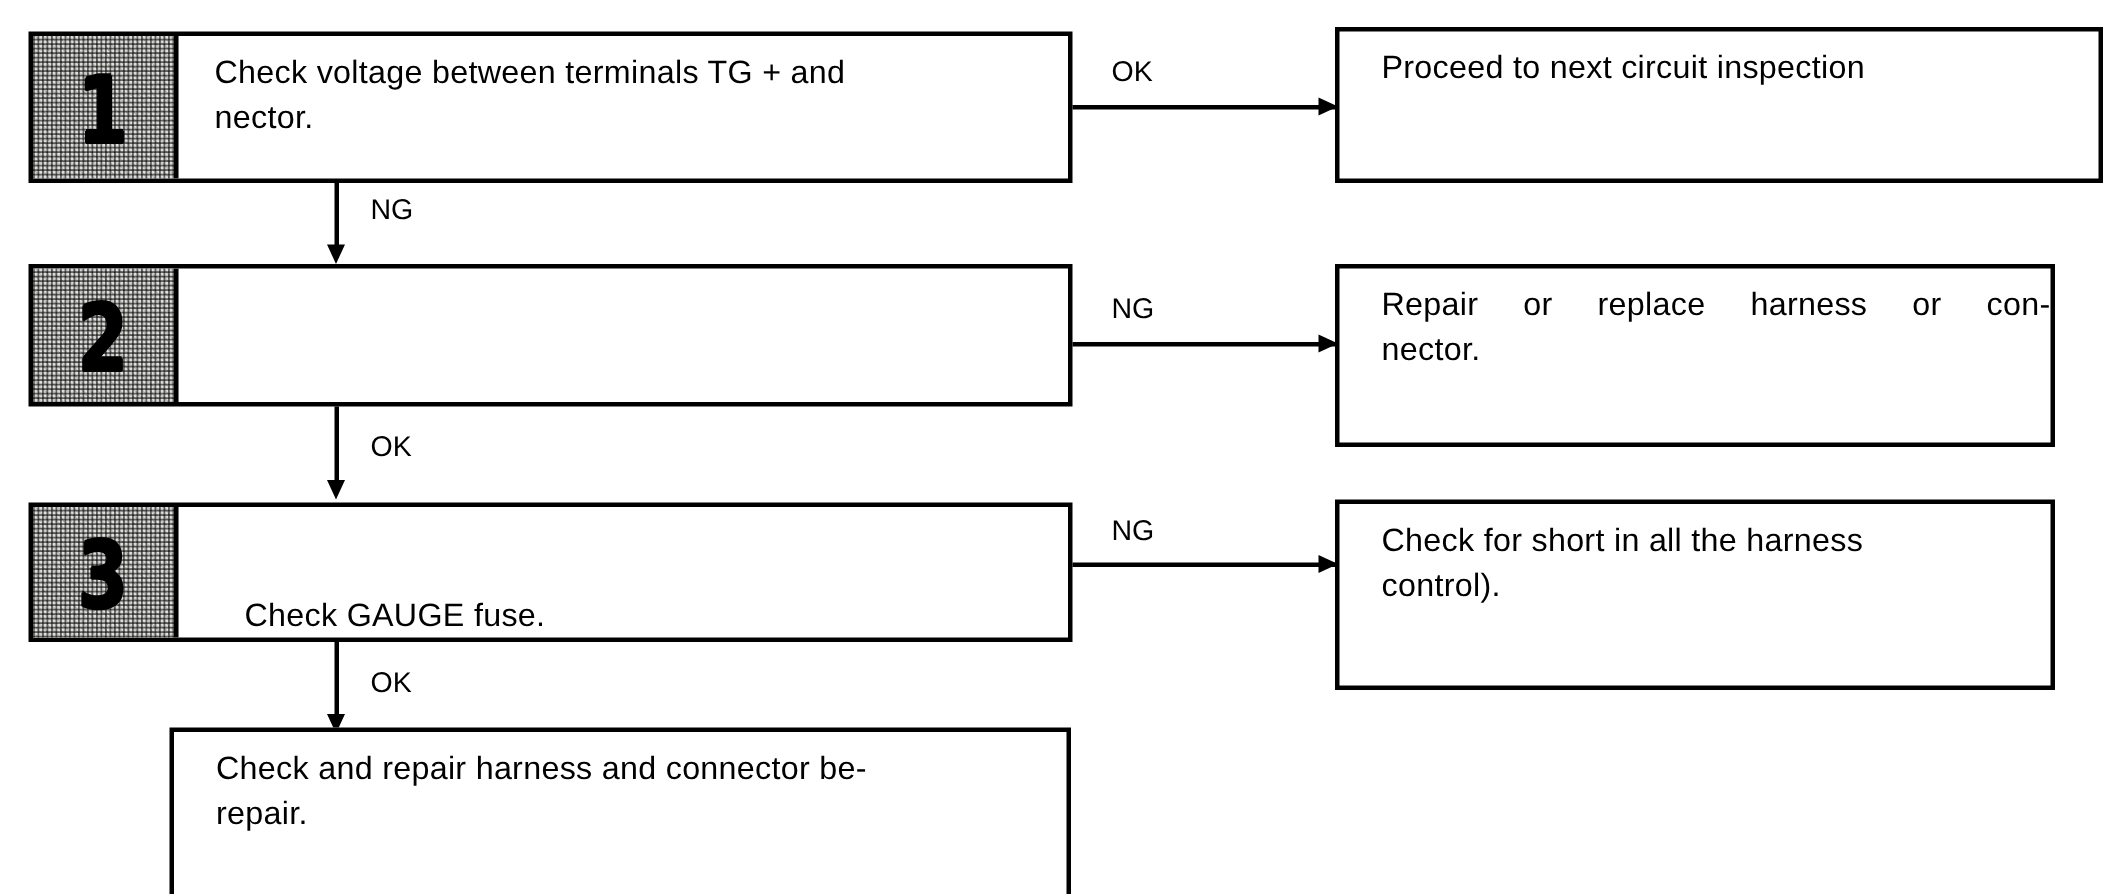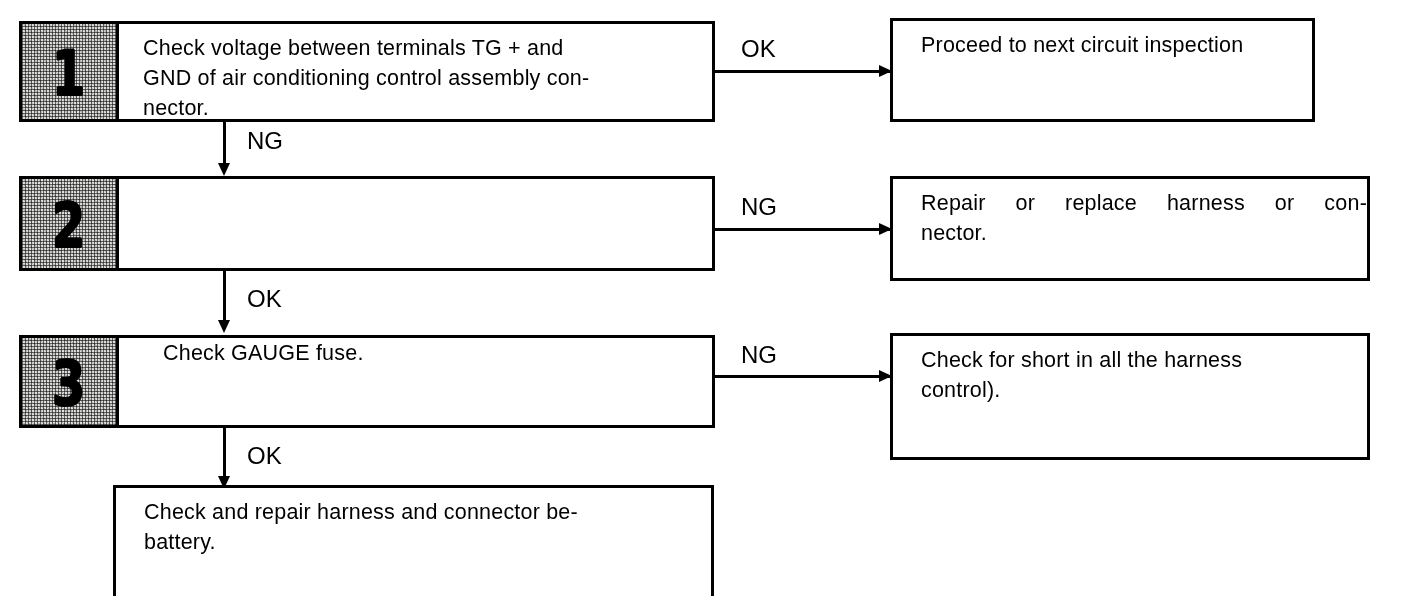--- a/index.html
+++ b/index.html
@@ -103,93 +103,92 @@
   }
   .arrow-right {
     position: absolute;
     width: 0; height: 0;
     border-top: 6px solid transparent;
     border-bottom: 6px solid transparent;
     border-left: 13px solid #000000;
   }
   .edge-label {
     position: absolute;
-    font-size: 24px;
+    font-size: 19px;
     line-height: 22px;
     color: #000000;
     white-space: nowrap;
   }
 </style>
 </head>
 <body>
 
 <div id="canvas">
 
   <div class="box step-box" style="left:19px; top:21px; width:696px; height:101px;">
     <div class="step-num">
       <span class="step-num-glyph">1</span>
     </div>
     <div class="step-body box-text just">
       <div class="nowrapline">Check voltage between terminals TG + and</div>
-      <div class="nowrapline">GND of air conditioning control assembly con-</div>
       <div class="nowrapline">nector.</div>
     </div>
   </div>
 
   <div class="hline" style="left:715px; top:70px; width:175px;"></div>
   <div class="arrow-right" style="left:879px; top:65px;"></div>
   <div class="edge-label" style="left:741px; top:38px;">OK</div>
 
   <div class="vline" style="left:223px; top:122px; height:50px;"></div>
   <div class="arrow-down" style="left:218px; top:163px;"></div>
   <div class="edge-label" style="left:247px; top:130px;">NG</div>
 
-  <div class="box plain-box box-text" style="left:890px; top:18px; width:425px; height:104px;">
+  <div class="box plain-box box-text" style="left:890px; top:18px; width:512px; height:104px;">
     <div class="nowrapline">Proceed to next circuit inspection</div>
   </div>
 
   <div class="box step-box" style="left:19px; top:176px; width:696px; height:95px;">
     <div class="step-num">
       <span class="step-num-glyph">2</span>
     </div>
   </div>
 
   <div class="hline" style="left:715px; top:228px; width:175px;"></div>
   <div class="arrow-right" style="left:879px; top:223px;"></div>
   <div class="edge-label" style="left:741px; top:196px;">NG</div>
 
   <div class="vline" style="left:223px; top:271px; height:52px;"></div>
   <div class="arrow-down" style="left:218px; top:320px;"></div>
   <div class="edge-label" style="left:247px; top:288px;">OK</div>
 
-  <div class="box plain-box box-text" style="left:890px; top:176px; width:480px; height:105px;padding-left:28px;">
+  <div class="box plain-box box-text" style="left:890px; top:176px; width:480px; height:122px;padding-left:28px;">
     <div style="text-align:justify; text-align-last:justify;">Repair or replace harness or con-</div>
     <div class="nowrapline">nector.</div>
   </div>
 
   <div class="box step-box" style="left:19px; top:335px; width:696px; height:93px;">
     <div class="step-num">
       <span class="step-num-glyph">3</span>
     </div>
-    <div class="step-body box-text" style="display:flex; align-items:flex-start; padding-top:0;padding-left:44px;">
+    <div class="step-body box-text" style="display:flex; align-items:flex-end; padding-top:0;padding-left:44px;">
       <div class="nowrapline">Check GAUGE fuse.</div>
     </div>
   </div>
 
   <div class="hline" style="left:715px; top:375px; width:175px;"></div>
   <div class="arrow-right" style="left:879px; top:370px;"></div>
   <div class="edge-label" style="left:741px; top:344px;">NG</div>
 
   <div class="vline" style="left:223px; top:428px; height:57px;"></div>
   <div class="arrow-down" style="left:218px; top:476px;"></div>
   <div class="edge-label" style="left:247px; top:445px;">OK</div>
 
   <div class="box plain-box box-text" style="left:890px; top:333px; width:480px; height:127px;">
     <div class="nowrapline">Check for short in all the harness</div>
     <div class="nowrapline">control).</div>
   </div>
 
   <div class="box plain-box box-text" style="left:113px; top:485px; width:601px; height:120px;">
     <div class="nowrapline">Check and repair harness and connector be-</div>
-    <div class="nowrapline">battery.</div>
+    <div class="nowrapline">repair.</div>
   </div>
 
 </div>
 
 </body></html>

